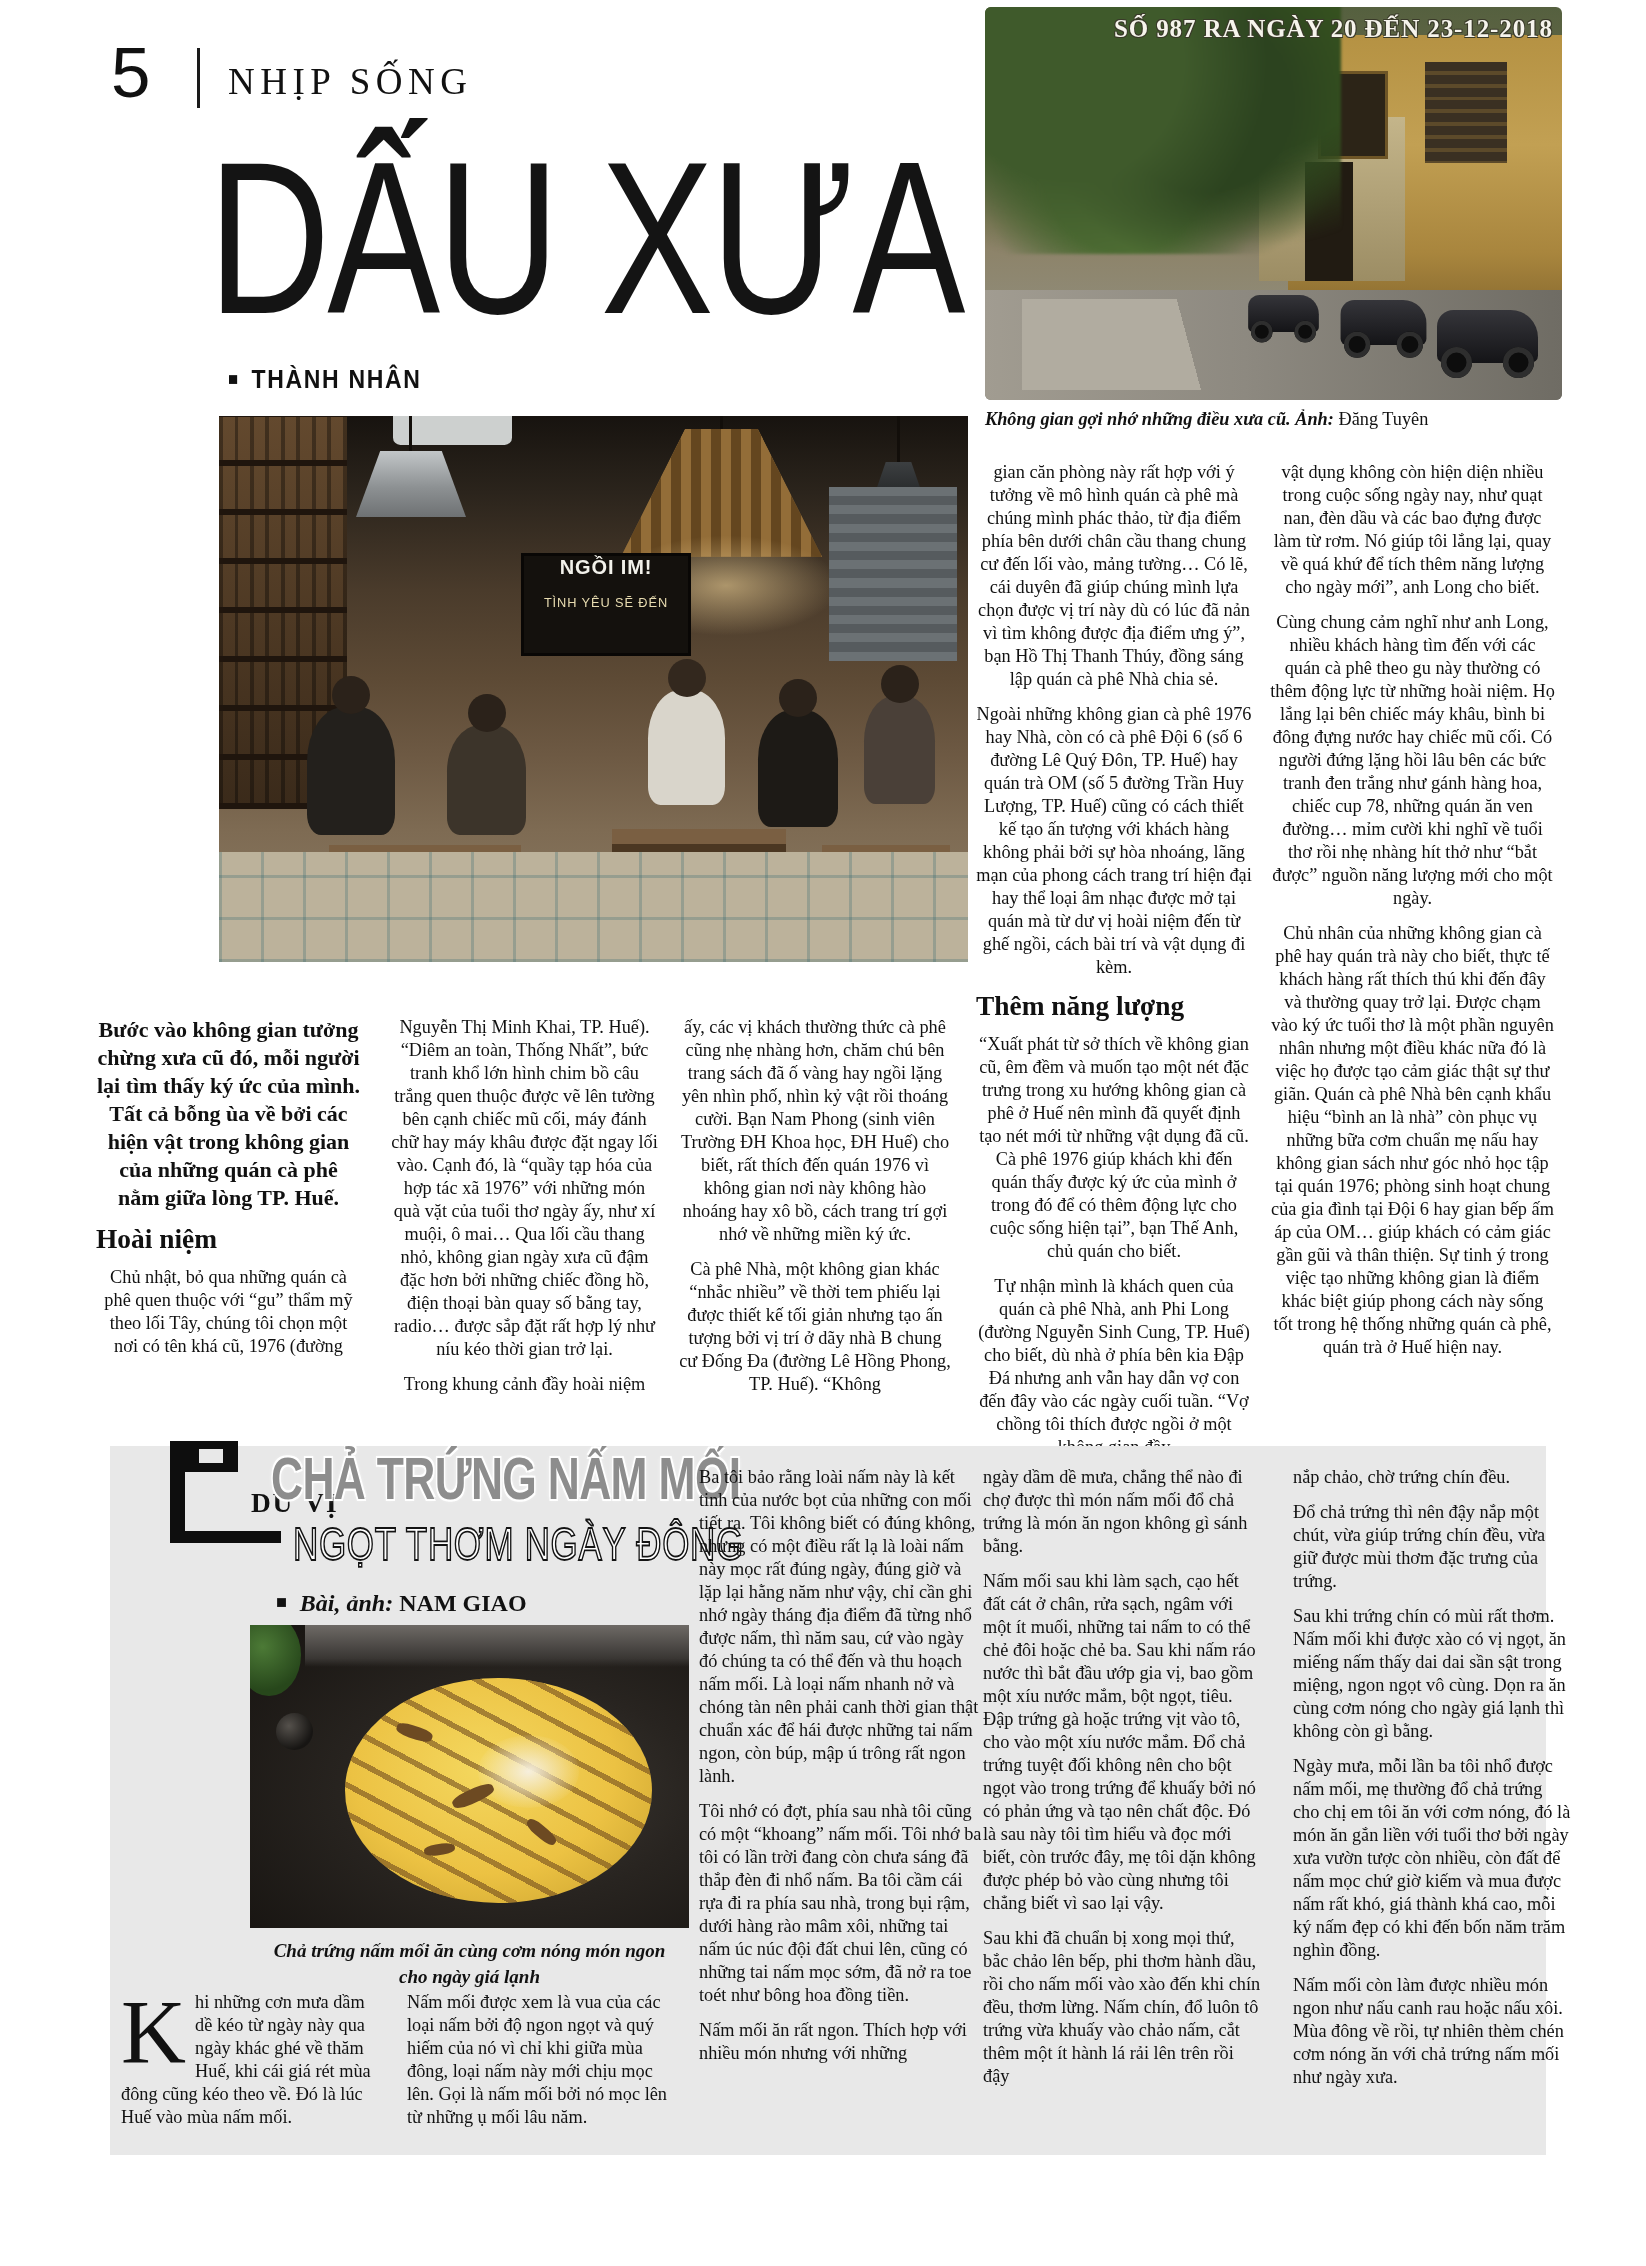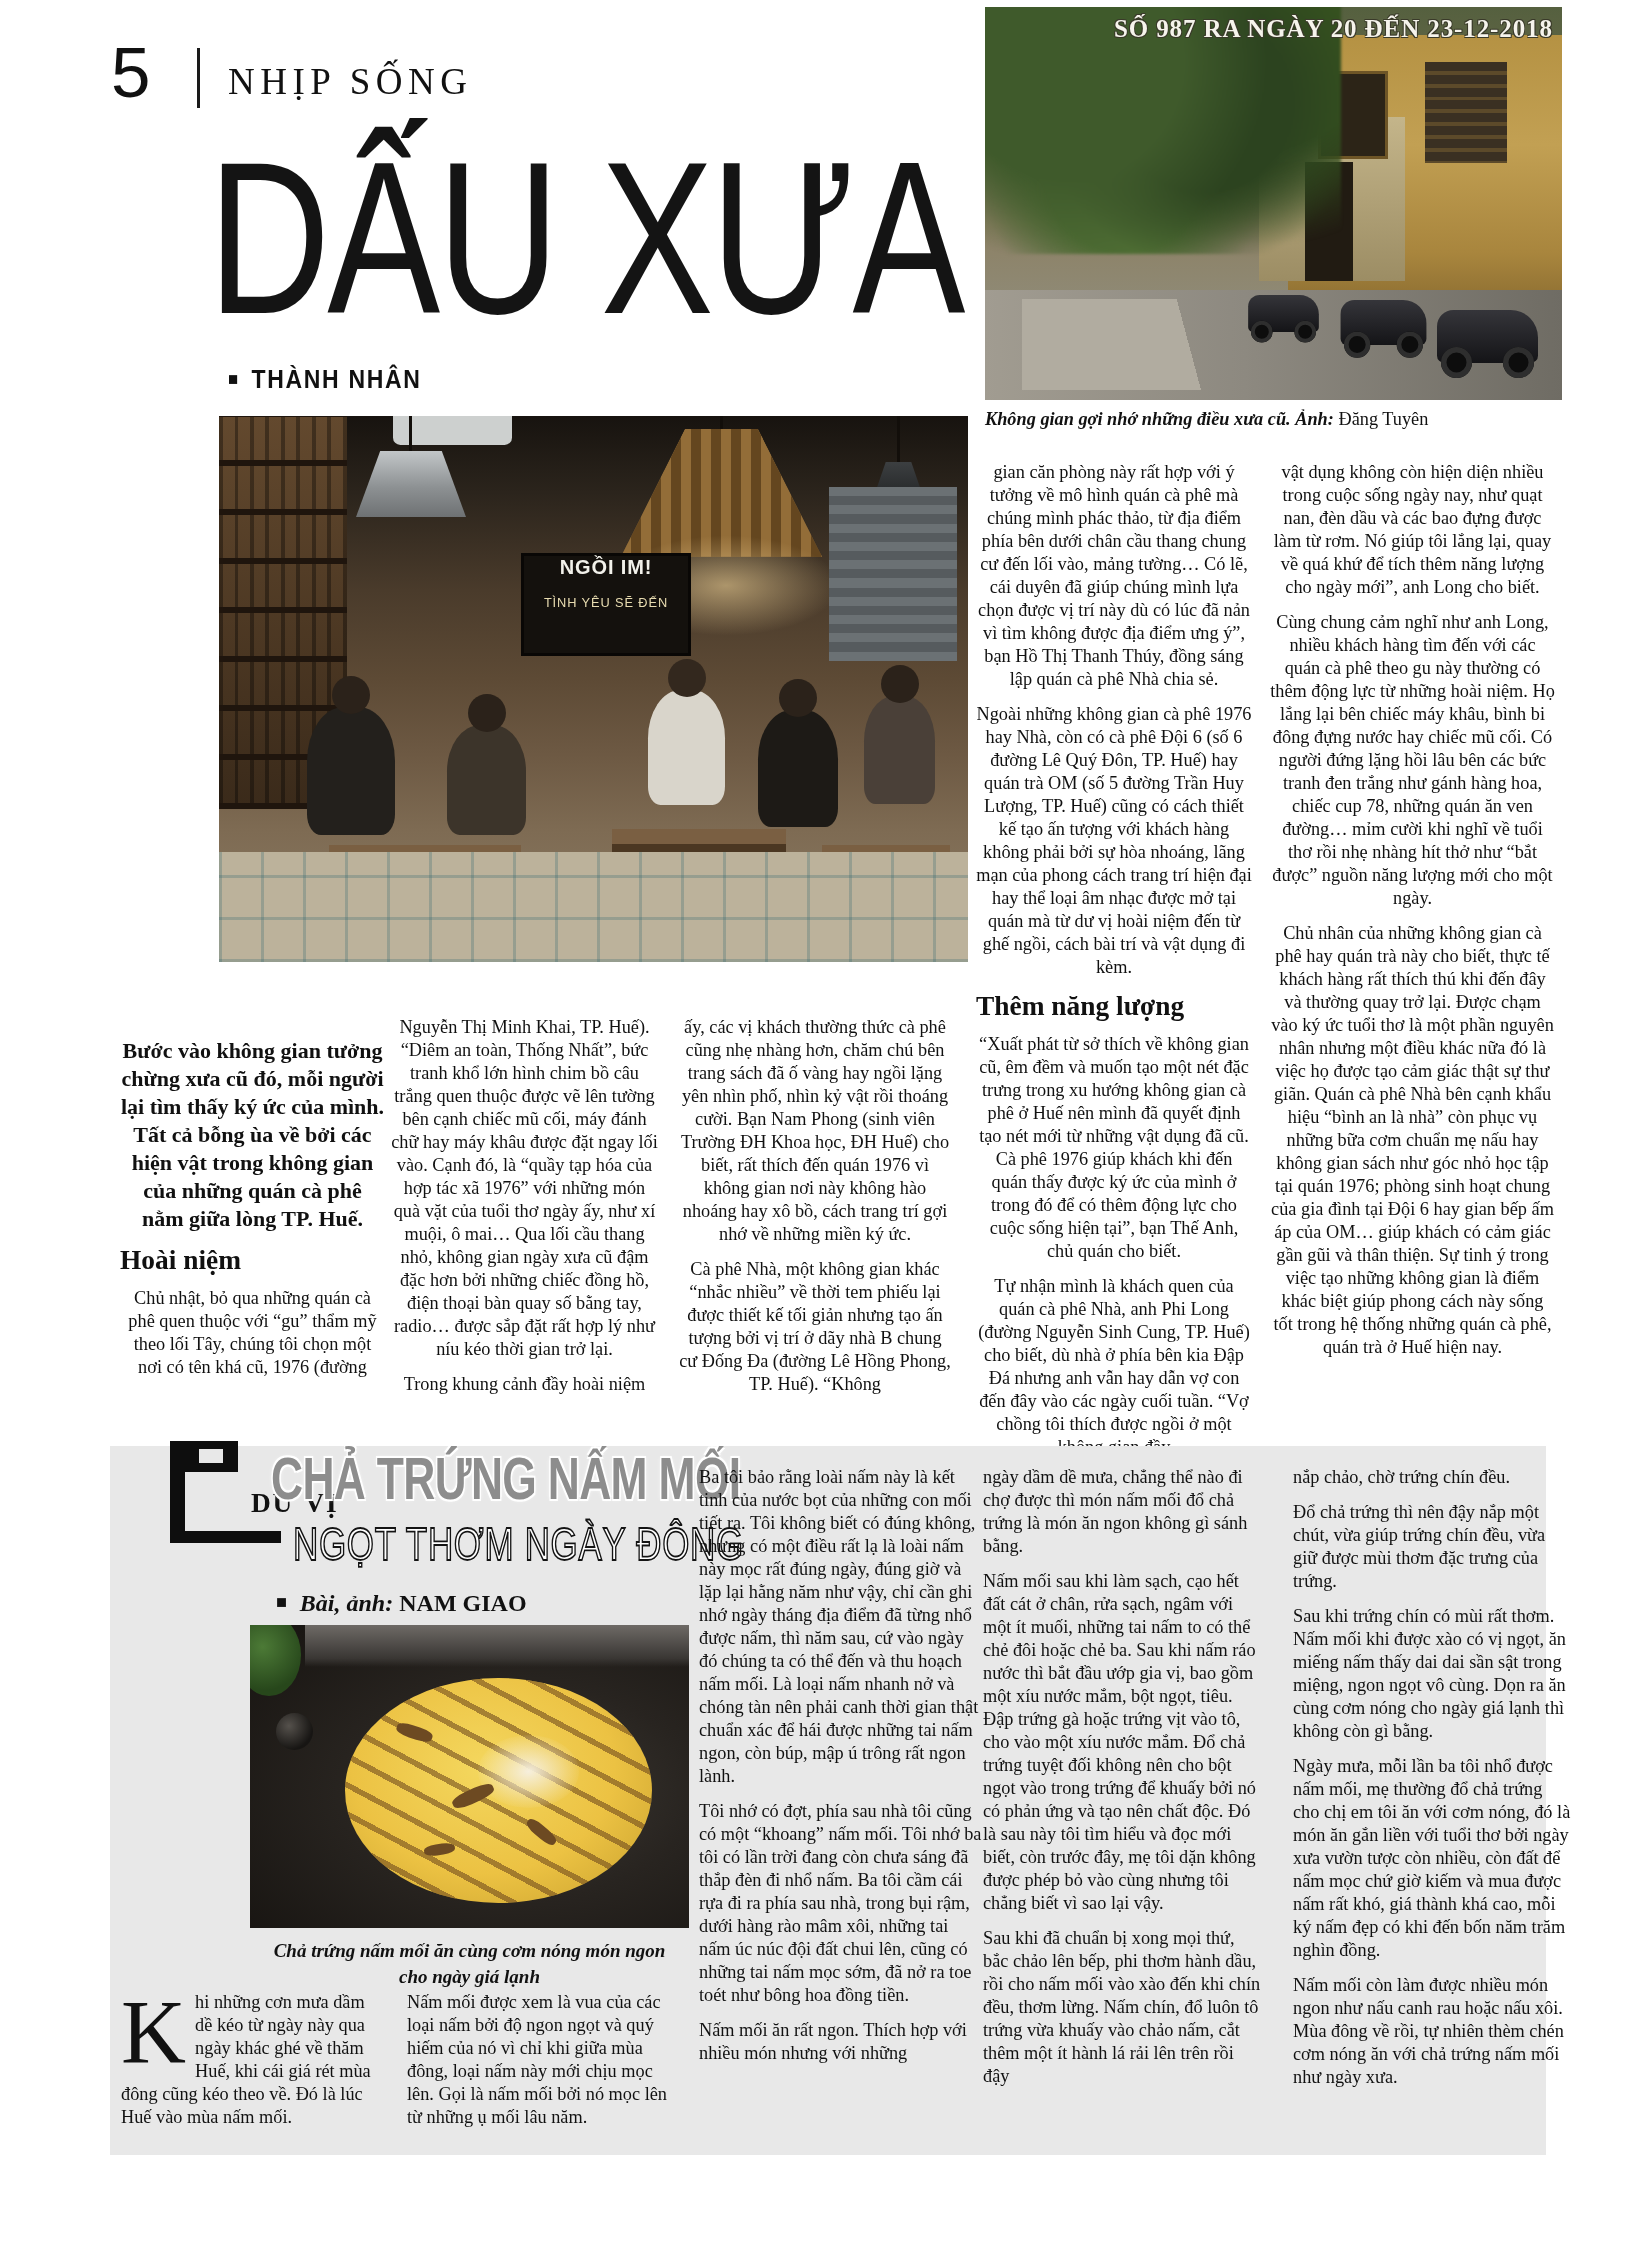--- a/index.html
+++ b/index.html
@@ -7,21 +7,21 @@
         font-family:"Liberation Serif",serif;color:#111;}
   .abs{position:absolute;}
 
   
   .pagenum{left:111px;top:37px;font-family:"Liberation Sans",sans-serif;font-size:71px;line-height:71px;font-weight:500;}
   .head-bar{left:197px;top:48px;width:2.7px;height:60px;background:#1a1a1a;}
   .section-name{left:228px;top:60px;font-size:37px;letter-spacing:5.5px;font-family:"Liberation Serif",serif;}
 
   
   .photo-alley{left:985px;top:7.3px;width:577px;height:393px;overflow:hidden;
-     background:linear-gradient(180deg,#55603f 0%,#6d6b4c 30%,#8c8063 55%,#8f8a76 75%,#7e7a6e 100%);}
+     background:linear-gradient(180deg,#55603f 0%,#6d6b4c 30%,#8c8063 55%,#8f8a76 75%,#7e7a6e 100%);border-radius:6px;}
   .alley-foliage{position:absolute;left:-37px;top:-27.4px;width:393px;height:274px;
      background:radial-gradient(circle at 30% 30%,#3f5a2b 0 35%,transparent 60%),
                 radial-gradient(circle at 65% 45%,#2c431f 0 30%,transparent 55%),
                 radial-gradient(circle at 45% 70%,#4d6c33 0 28%,transparent 50%),
                 radial-gradient(circle at 80% 20%,#35511f 0 30%,transparent 55%);
      filter:blur(1.8px);}
   .alley-wall-right{position:absolute;right:0;top:27.4px;width:274px;height:274px;
      background:linear-gradient(180deg,#b59243 0%,#c2a053 40%,#a8853d 80%,#8a6c31 100%);}
   .alley-window1{position:absolute;right:174px;top:64px;width:64px;height:82px;background:#2c2417;border:3.7px solid #6e5526;}
   .alley-window2{position:absolute;right:55px;top:55px;width:82px;height:101px;
@@ -97,21 +97,21 @@
   .floor{position:absolute;left:0;bottom:0;width:100%;height:110px;background:#bcb29b;}
   .floor:before{content:"";position:absolute;inset:0;
      background:repeating-linear-gradient(90deg,rgba(52,104,112,.28) 0 2.7px,transparent 2.7px 42px),
                 repeating-linear-gradient(0deg,rgba(52,104,112,.28) 0 2.7px,transparent 2.7px 42px);}
 
   
   .col{position:absolute;font-size:18.3px;line-height:23px;text-align:left;}
   .col p{margin:0 0 12px 0;text-align:center;}
   .lead{font-size:22px;line-height:28px;font-weight:bold;margin:0 0 14.6px 0;}
   .subhead{font-size:27.4px;line-height:31px;font-weight:bold;margin:7.3px 0 11px 0;}
-  .c1{left:120px;top:1016px;width:265px;margin-top:21px;}
+  .c1{left:96px;top:1016px;width:265px;}
   .c2{left:391px;top:1016px;width:267px;}
   .c3{left:678px;top:1016px;width:274px;}
   .c4{left:976px;top:461px;width:276px;}
   .c5{left:1270px;top:461px;width:285px;}
 
   
   .food-section{left:110px;top:1446px;width:1436px;height:709px;background:#e8e8e8;}
   .kicker-mark{position:absolute;left:60px;top:-5.5px;width:111px;height:102px;}
   .kicker-mark .v{position:absolute;left:0;top:0;width:14.6px;height:102px;background:#0e0e0e;}
   .kicker-mark .h{position:absolute;left:0;bottom:0;width:111px;height:12px;background:#0e0e0e;}

